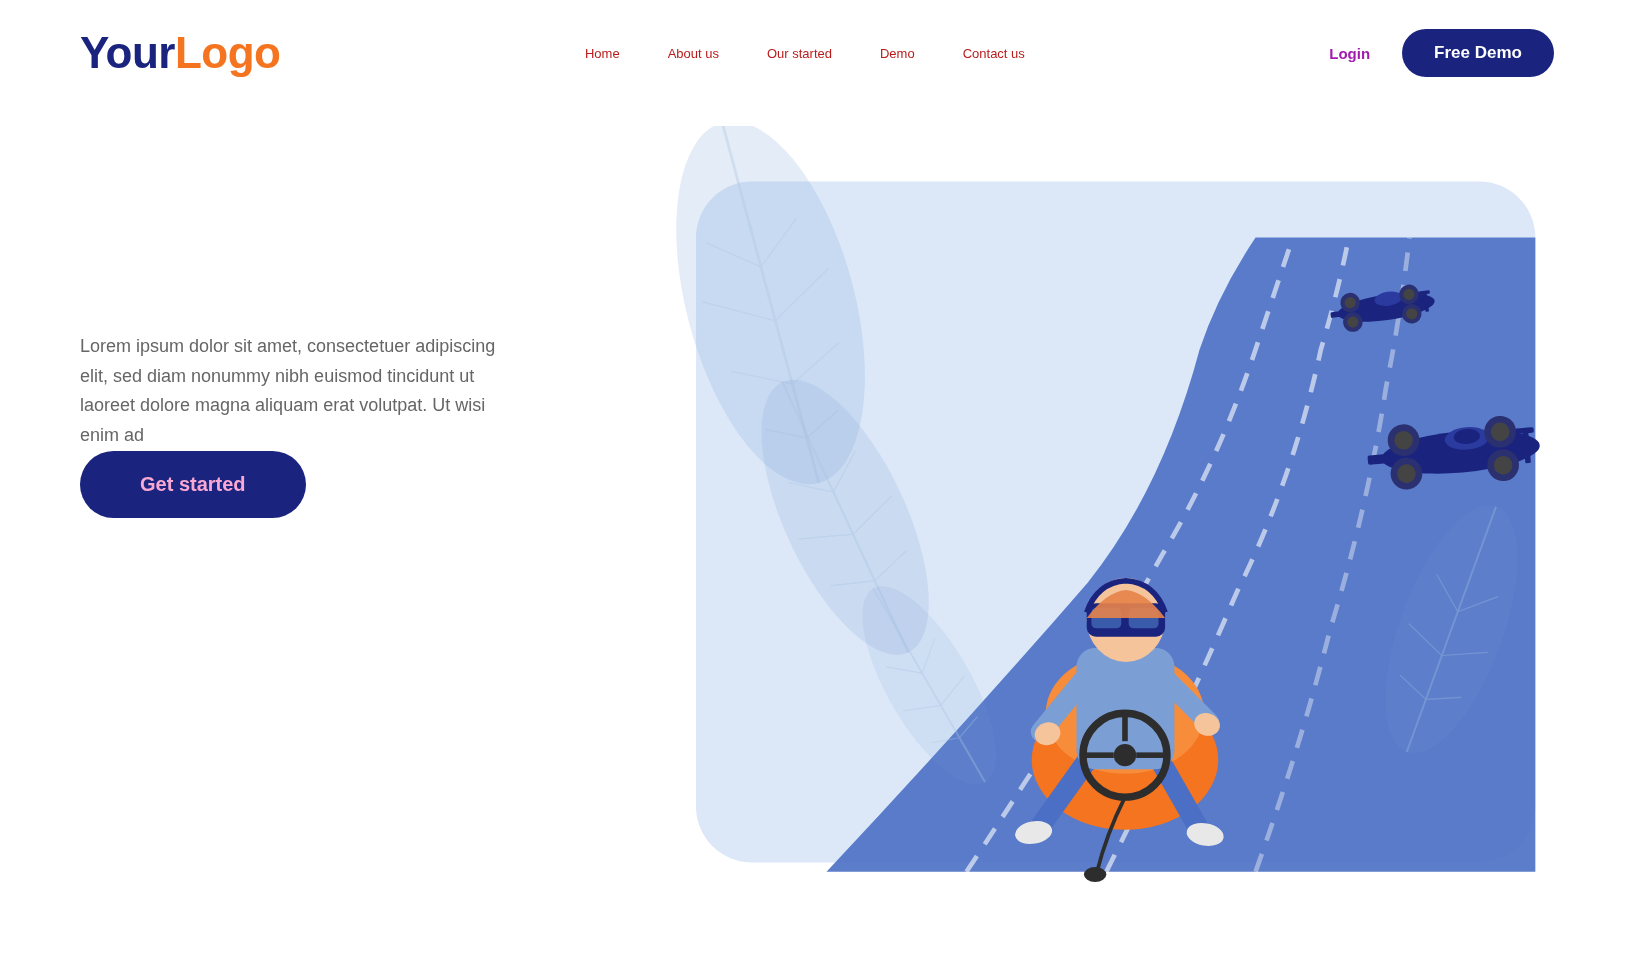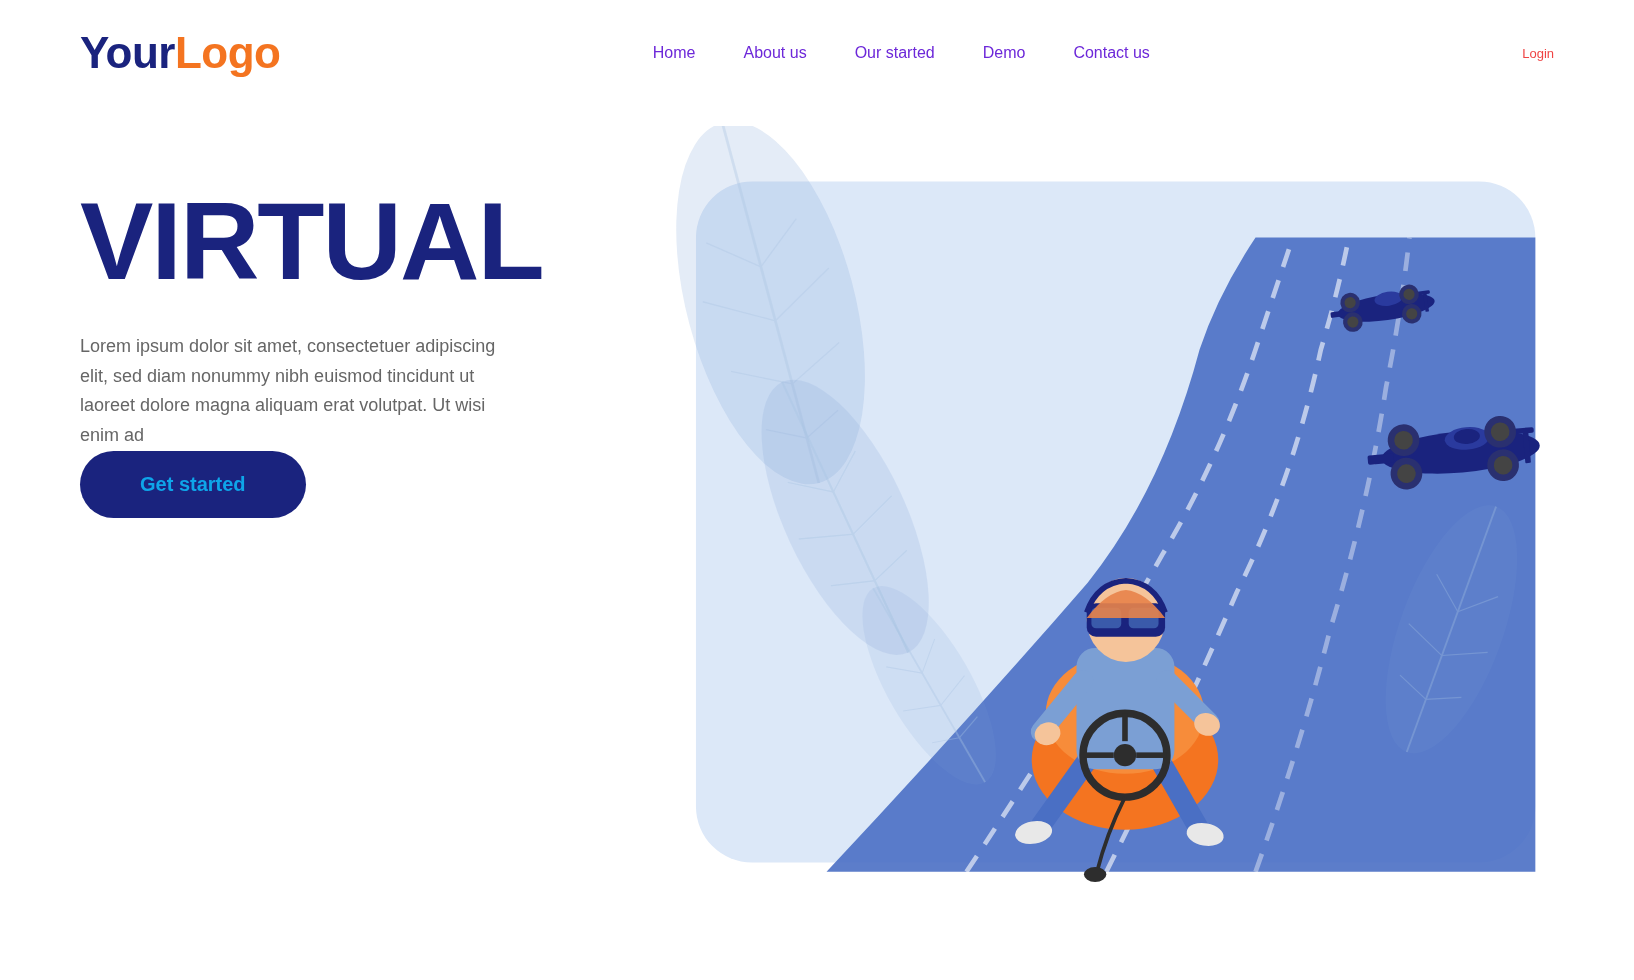--- a/index.html
+++ b/index.html
@@ -31,37 +31,37 @@
     .logo-logo { color: #f47420; }
 
     nav {
       display: flex;
       align-items: center;
       gap: 48px;
     }
 
     nav a {
       text-decoration: none;
-      color: #6d28d9;
-      font-size: 16px;
+      color: #b91c1c;
+      font-size: 13px;
       font-weight: 400;
     }
 
     .header-actions {
       display: flex;
       align-items: center;
       gap: 32px;
     }
 
     .btn-login {
       background: none;
       border: none;
-      font-size: 13px;
-      font-weight: 400;
-      color: #ef4444;
+      font-size: 15px;
+      font-weight: 700;
+      color: #a21caf;
       cursor: pointer;
     }
 
     .btn-free-demo {
       background: #1a237e;
       color: #ffffff;
       border: none;
       border-radius: 30px;
       padding: 14px 32px;
       font-size: 17px;
@@ -95,21 +95,21 @@
 
     .hero-description {
       font-size: 18px;
       color: #666;
       line-height: 1.65;
       max-width: 420px;
     }
 
     .btn-get-started {
       background: #1a237e;
-      color: #0ea5e9;
+      color: #f9a8d4;
       border: none;
       border-radius: 40px;
       padding: 22px 60px;
       font-size: 20px;
       font-weight: 700;
       cursor: pointer;
       display: inline-block;
     }
 
     
@@ -140,27 +140,28 @@
   <nav>
     <a href="#">Home</a>
     <a href="#">About us</a>
     <a href="#">Our started</a>
     <a href="#">Demo</a>
     <a href="#">Contact us</a>
   </nav>
 
   <div class="header-actions">
     <button class="btn-login">Login</button>
+    <button class="btn-free-demo">Free Demo</button>
   </div>
 </header>
 
 <main>
   <div class="hero-text">
     <h1 class="hero-title">
-      <span>VIRTUAL</span><br>
+      <br>
     </h1>
     <p class="hero-description">Lorem ipsum dolor sit amet, consectetuer adipiscing elit, sed diam nonummy nibh euismod tincidunt ut laoreet dolore magna aliquam erat volutpat. Ut wisi enim ad</p>
     <button class="btn-get-started">Get started</button>
   </div>
 
   <div class="hero-illustration">
     <svg class="illustration-svg" viewBox="0 0 980 800" xmlns="http://www.w3.org/2000/svg">
 
       <rect x="60" y="20" width="900" height="730" rx="60" ry="60" fill="#dce8f8"></rect>
 

